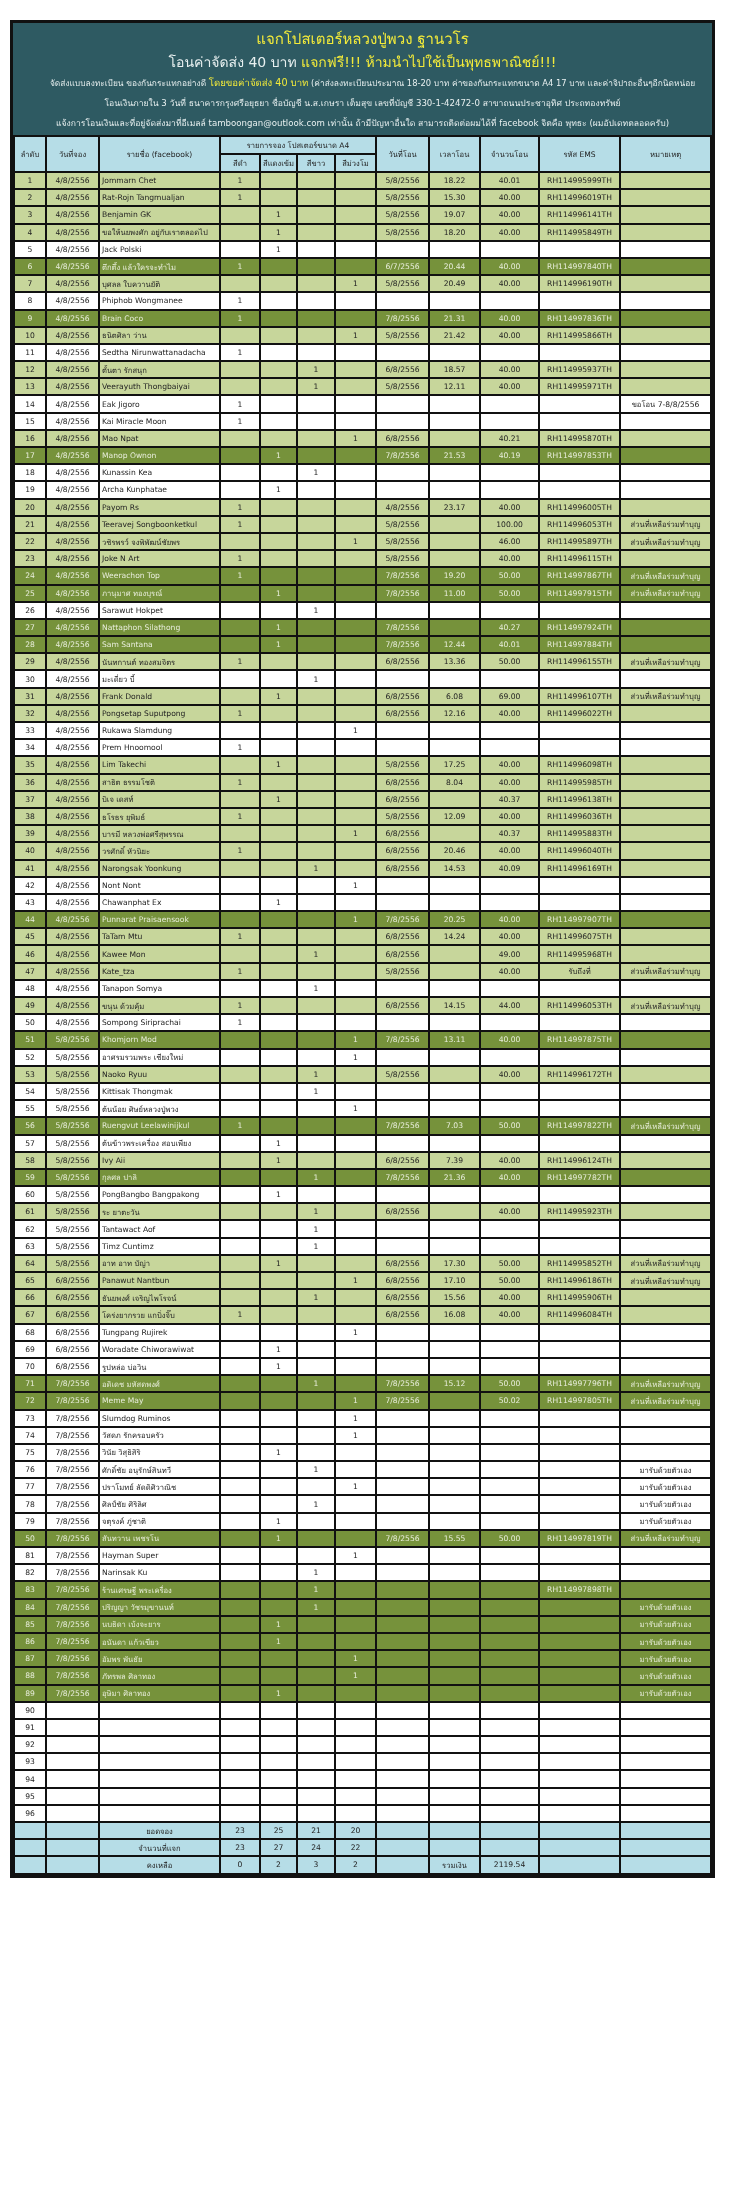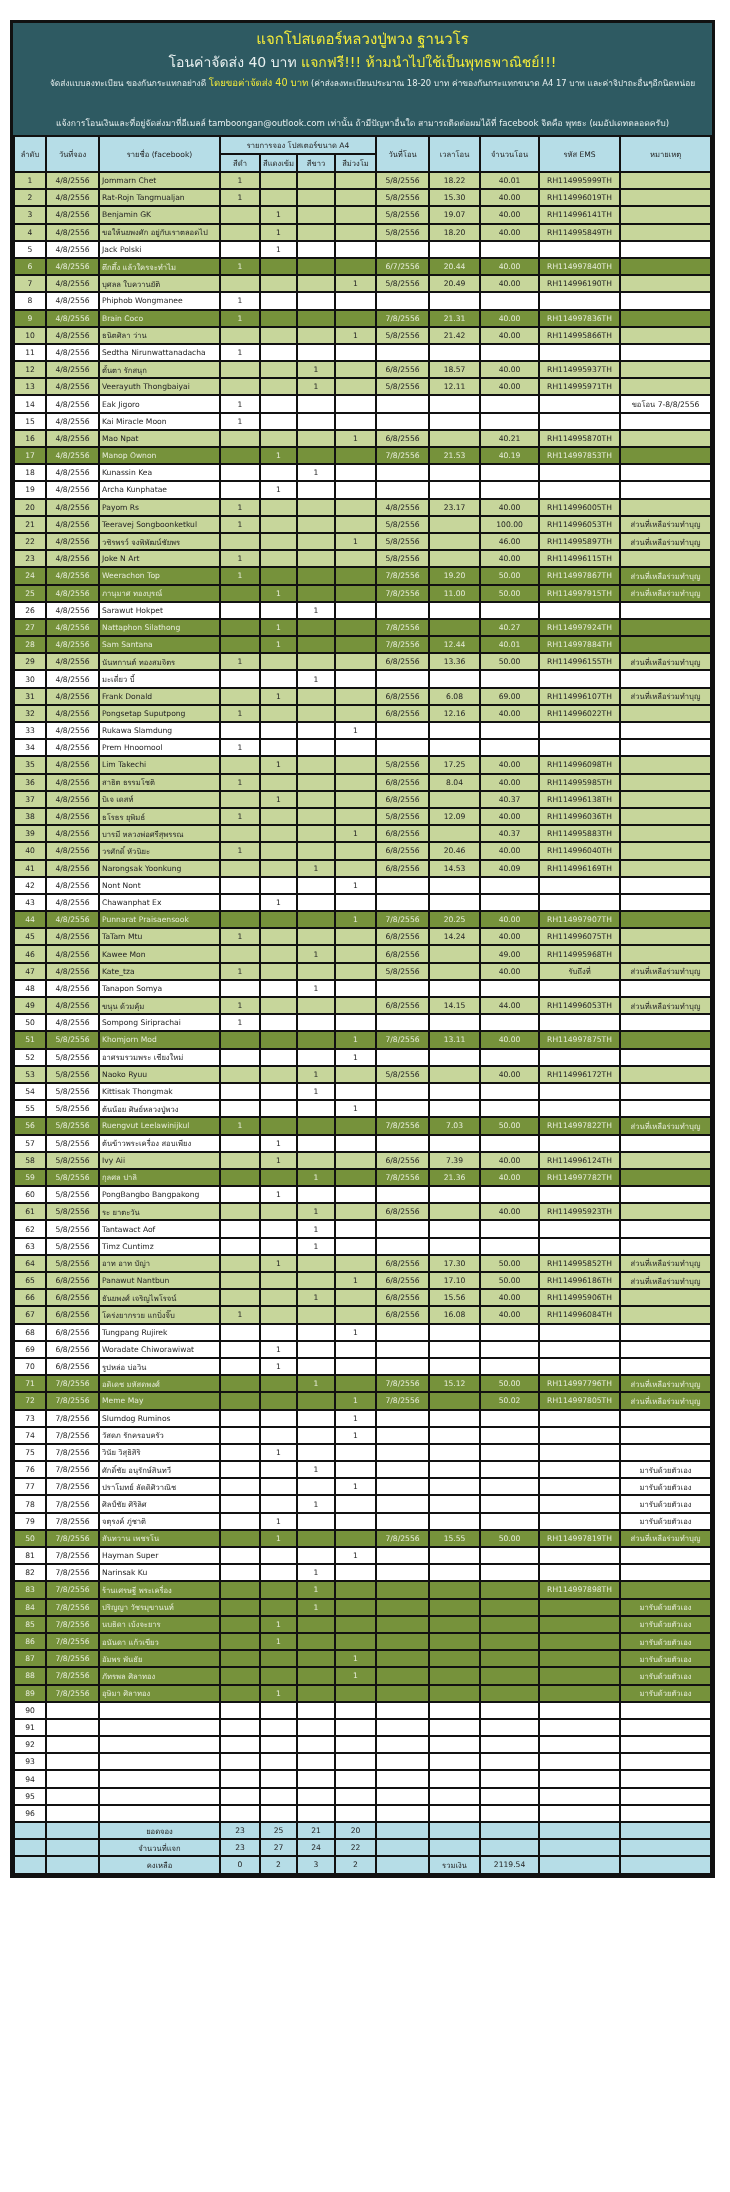--- a/index.html
+++ b/index.html
@@ -5,38 +5,39 @@
   html,body{margin:0;padding:0;background:#ffffff;}
   body{width:730px;height:2192px;position:relative;font-family:"DejaVu Sans",sans-serif;overflow:hidden;}
   .sheet{position:absolute;left:10px;top:20px;width:705px;border:3px solid #111;box-sizing:border-box;background:#bef264;}
   .banner{background:#2e5a62;color:#e8f0f0;text-align:center;padding:4px 0 2px 0;}
   .banner .t1{color:#f2ea3a;font-size:15px;line-height:24px;}
   .banner .t2{font-size:14px;line-height:22px;color:#e8f0f0;}
   .banner .t2 .hl{color:#f2ea3a;}
   .banner .t3{font-size:8.4px;line-height:20px;white-space:nowrap;overflow:hidden;margin-left:20px;}
   .banner .t3 .hl{color:#f2ea3a;font-size:9.6px;}
   .banner .t4{font-size:8.6px;line-height:20px;}
-  .banner .t5{font-size:8.6px;line-height:20px;margin-top:20px;}
+  .banner .t5{font-size:8.6px;line-height:20px;}
   table{border-collapse:collapse;width:100%;table-layout:fixed;}
   td,th{border:2px solid #111;font-size:7.6px;height:15.2px;padding:0 2px;text-align:center;white-space:nowrap;overflow:hidden;color:#222;font-weight:normal;}
   th{background:#b6dde7;}
   td.name{text-align:left;}
   tr.white td{background:#ffffff;}
   tr.light td{background:#c7d69b;}
   tr.dark td{background:#76923b;color:#e9eedc;}
   tr.sum td{background:#b6dde7;margin-top:48px;}
 </style>
 </head>
 <body>
 
 <div class="sheet">
   <div class="banner">
     <div class="t1">แจกโปสเตอร์หลวงปู่พวง ฐานวโร</div>
     <div class="t2"><span>โอนค่าจัดส่ง 40 บาท </span><span class="hl">แจกฟรี!!! ห้ามนำไปใช้เป็นพุทธพาณิชย์!!!</span></div>
     <div class="t3"><span>จัดส่งแบบลงทะเบียน ของกันกระแทกอย่างดี </span><span class="hl">โดยขอค่าจัดส่ง 40 บาท</span><span> (ค่าส่งลงทะเบียนประมาณ 18-20 บาท ค่าของกันกระแทกขนาด A4 17 บาท และค่าจิปาถะอื่นๆอีกนิดหน่อย</span></div>
+    <div class="t4">โอนเงินภายใน 3 วันที่ ธนาคารกรุงศรีอยุธยา ชื่อบัญชี น.ส.เกษรา เต็มสุข เลขที่บัญชี 330-1-42472-0 สาขาถนนประชาอุทิศ ประถทองทรัพย์</div>
     <div class="t5">แจ้งการโอนเงินและที่อยู่จัดส่งมาที่อีเมลล์ tamboongan@outlook.com เท่านั้น ถ้ามีปัญหาอื่นใด สามารถติดต่อผมได้ที่ facebook จิตคือ พุทธะ (ผมอัปเดทตลอดครับ)</div>
   </div>
   <table>
     <colgroup>
       <col style="width:32px">
         <col style="width:53px">
         <col style="width:121px">
       <col style="width:40px">
         <col style="width:37px">
         <col style="width:38px">

